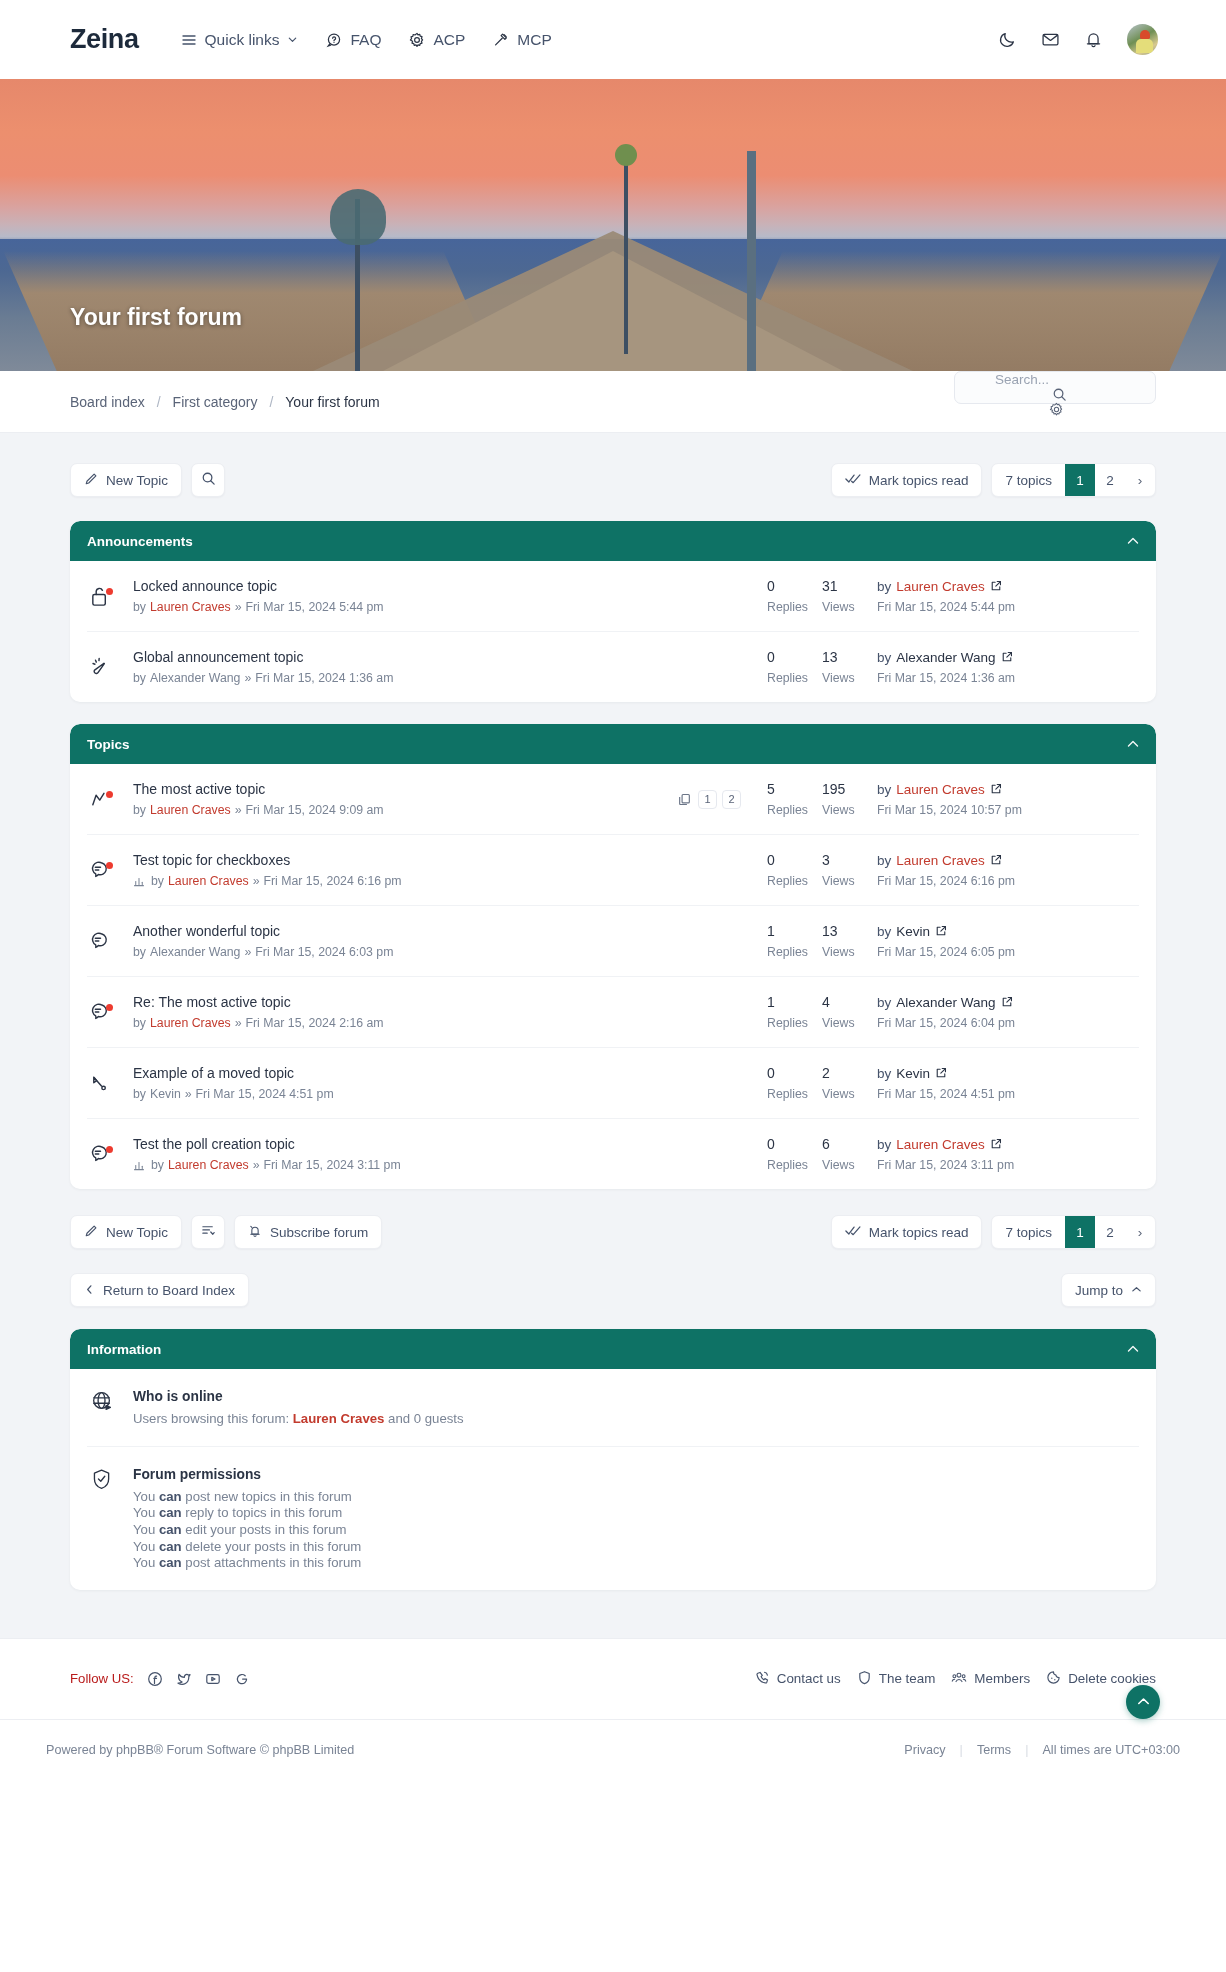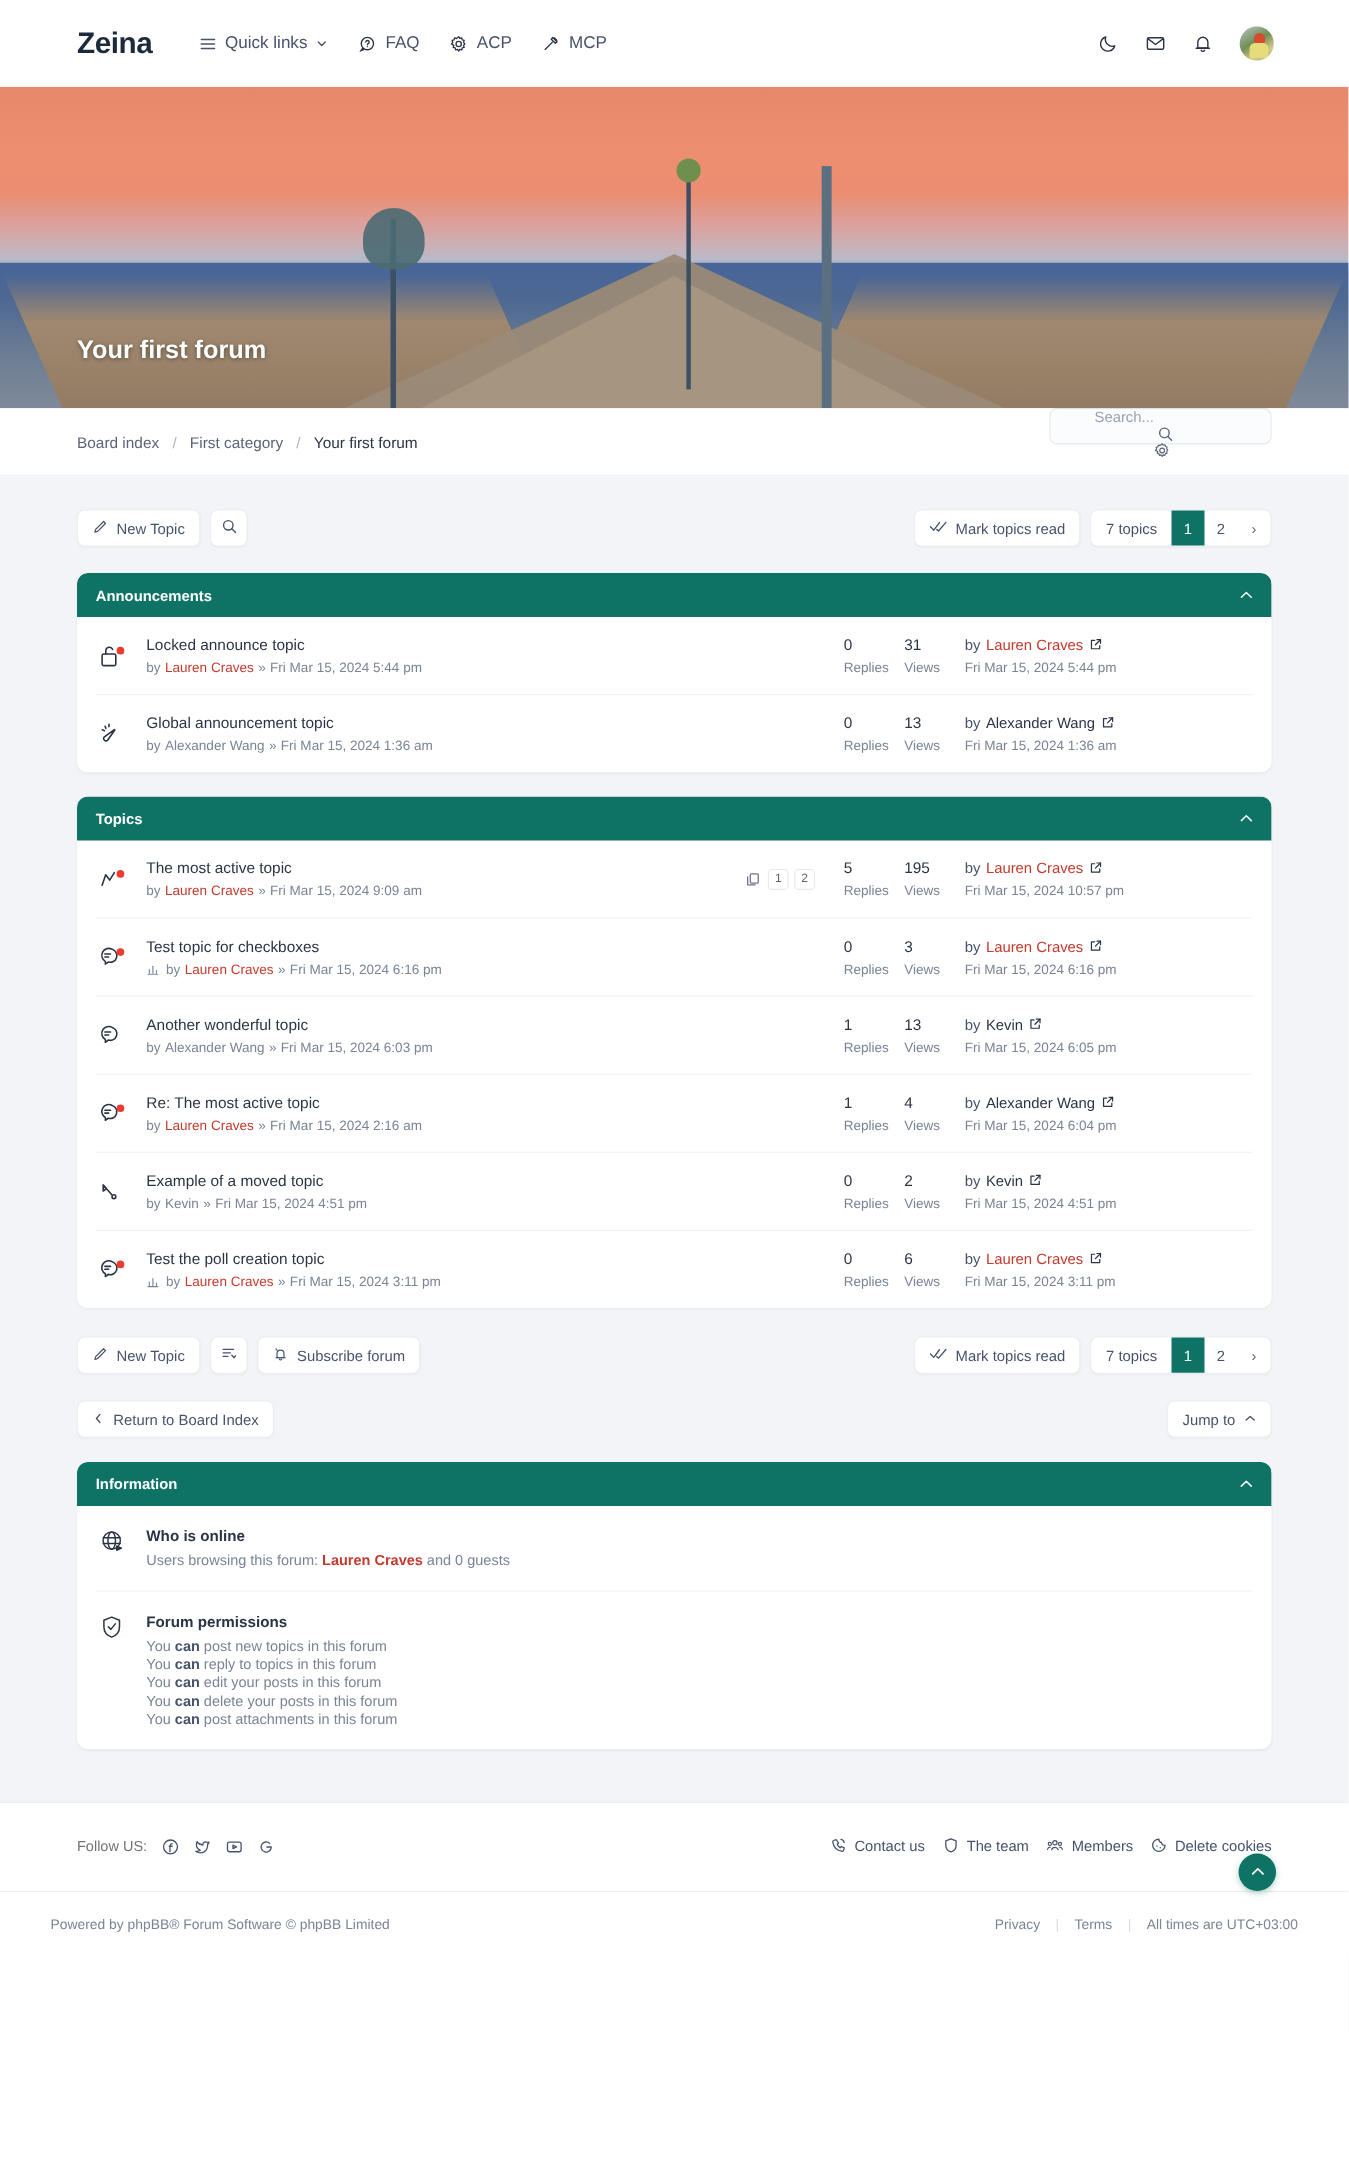--- a/index.html
+++ b/index.html
@@ -208,21 +208,21 @@
   .info-h { font-size: 13.8px; font-weight: 700; color:#2b3445; margin-bottom: 7px; }
   .info-l { font-size: 13.2px; color:#7a8495; line-height: 1.26; }
   .info-l .lnk { color:#c23b2e; font-weight:700; }
   .info-l b { color:#46536b; }
 
   
   .footer-wrap { background:#fff; border-top:1px solid #eceef2; }
   .footer-top {
     height: 80px; display:flex; align-items:center; padding: 0 70px;
   }
-  .follow { display:flex; align-items:center; gap: 13px; font-size: 13.2px; color:#737373; }
+  .follow { display:flex; align-items:center; gap: 13px; font-size: 13.2px; color:#b91c1c; }
   .follow .soc { color:#46536b; cursor:pointer; display:flex; }
   .foot-links { margin-left:auto; display:flex; align-items:center; gap: 16px; }
   .foot-link { display:flex; align-items:center; gap:7px; font-size:13.4px; color:#46536b; cursor:pointer; }
   .footer-bot {
     height: 62px; display:flex; align-items:center; padding: 0 46px;
     border-top: 1px solid #eceef2; font-size: 12.6px; color:#7a8495;
   }
   .foot-right { margin-left:auto; display:flex; align-items:center; gap: 14px; }
   .foot-right .d { color:#d8dce3; }
   .foot-right a { color:#7a8495; cursor:pointer; }

